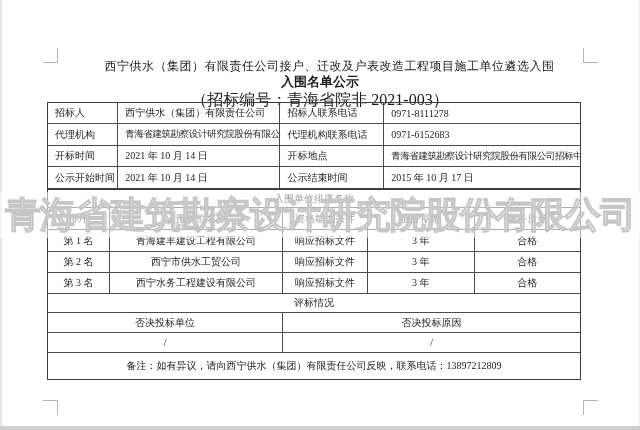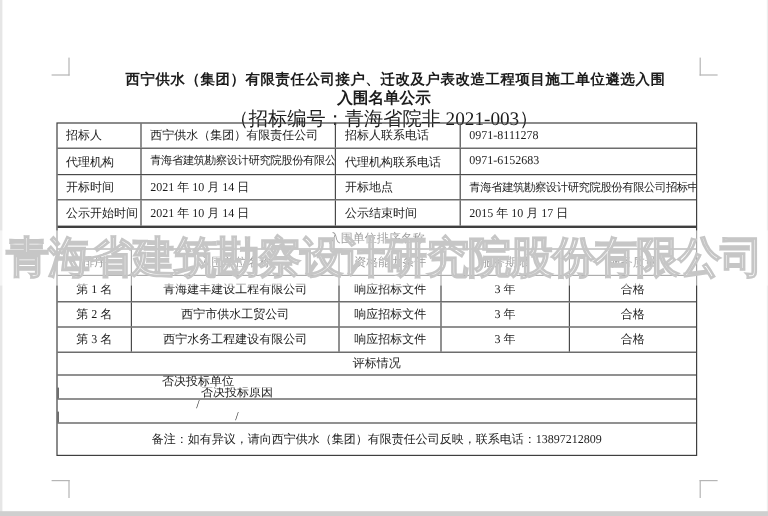--- a/index.html
+++ b/index.html
@@ -14,21 +14,21 @@
   .edge-right{position:absolute;right:0;top:0;width:1px;height:430px;background:#ededed;}
   .edge-bottom{position:absolute;left:0;bottom:0;width:640px;height:4px;background:#cfcfcf;}
   
   .mark{position:absolute;width:14px;height:14px;}
   .mark-tl{left:43px;top:48px;border-right:1px solid #b5b5b5;border-bottom:1px solid #b5b5b5;}
   .mark-tr{left:583px;top:48px;border-left:1px solid #b5b5b5;border-bottom:1px solid #b5b5b5;}
   .mark-bl{left:43px;top:400px;border-right:1px solid #b5b5b5;border-top:1px solid #b5b5b5;}
   .mark-br{left:583px;top:400px;border-left:1px solid #b5b5b5;border-top:1px solid #b5b5b5;}
 
   .titles{position:absolute;left:0;top:60px;width:640px;text-align:center;line-height:1.15;}
-  .title-main{font-size:12px;font-weight:700;letter-spacing:0.5px;padding-left:19px;}
+  .title-main{font-size:12px;font-weight:400;letter-spacing:0.5px;padding-left:19px;}
   .title-sub{font-size:13px;font-weight:700;margin-top:1px;}
   .title-code{font-size:16px;font-weight:400;margin-top:1px;}
 
   .doc-table{
     position:absolute;left:47px;top:102px;width:534px;
     border:1.5px solid #3f3f3f;
     box-sizing:border-box;
     font-size:10px;
   }
   .trow{display:flex;align-items:stretch;border-top:1px solid #4a4a4a;}
@@ -41,21 +41,21 @@
     padding:2px 4px;
     overflow:hidden;white-space:nowrap;
   }
   .tcell:first-child{border-left:none;}
   .c-center{justify-content:center;text-align:center;}
   .c-left{justify-content:flex-start;text-align:left;padding-left:7px;}
   .tight{letter-spacing:-0.4px;font-size:9.5px;}
 
   
   .w-l1{width:13%;} .w-v1{width:30.5%;} .w-l2{width:19.5%;} .w-v2{width:37%;}
-  .h20{height:20px;} .h21{height:21px;} .h17{height:17px;} .h18{height:18px;} .h19{height:19px;flex-direction:column;} .h26{height:26px;}
+  .h20{height:20px;} .h21{height:21px;} .h17{height:17px;} .h18{height:18px;} .h19{height:19px;} .h26{height:26px;}
   
   .w-r1{width:11.5%;} .w-r2{width:32.5%;} .w-r3{width:16%;} .w-r4{width:20%;} .w-r5{width:20%;text-align:center;}
   
   .w-e1{width:44%;} .w-e2{width:56%;}
   .full{width:100%;}
 
   .watermark-band{
     position:absolute;left:0;top:192px;width:640px;height:46px;
     background:rgba(255,255,255,0.55);
     display:flex;align-items:center;justify-content:center;

